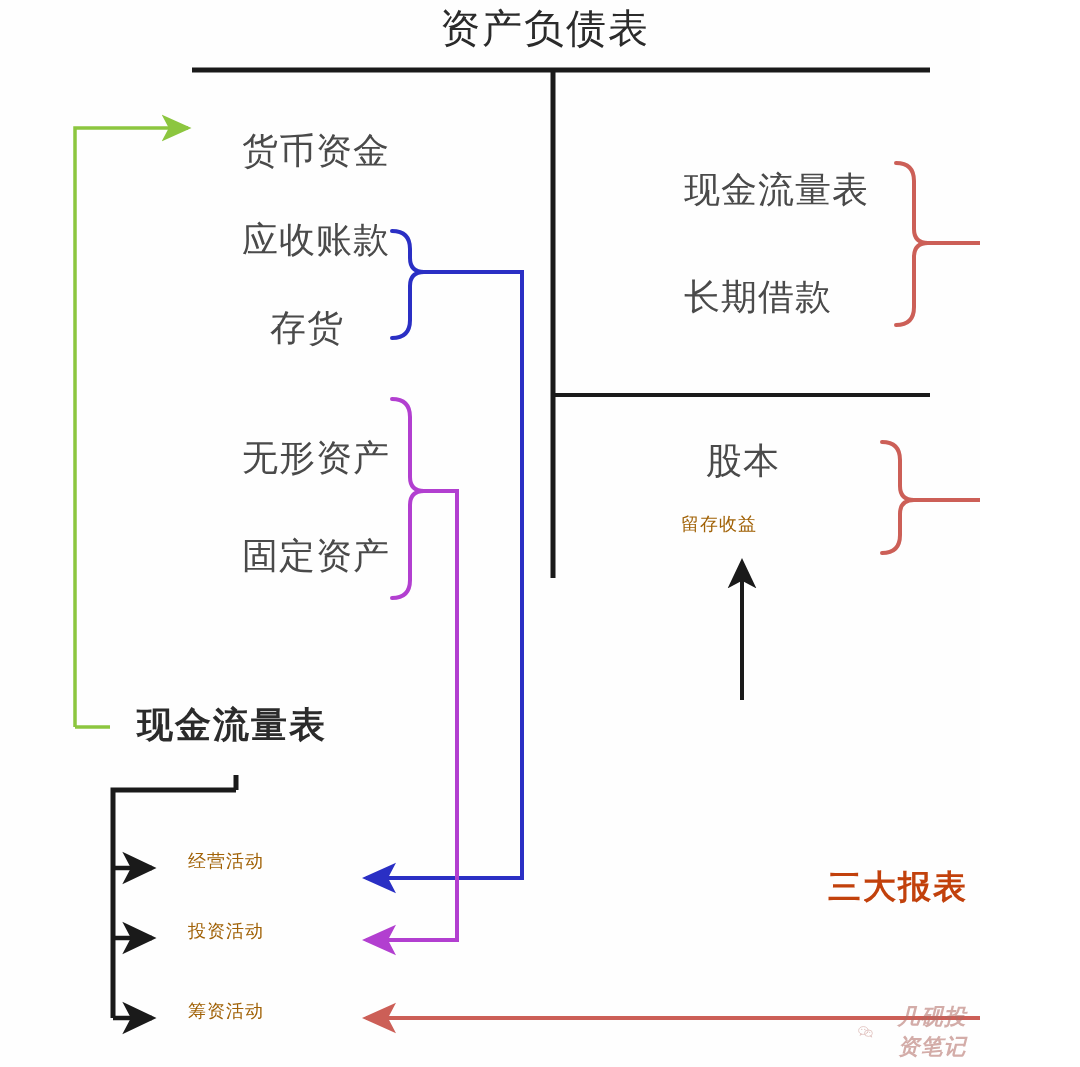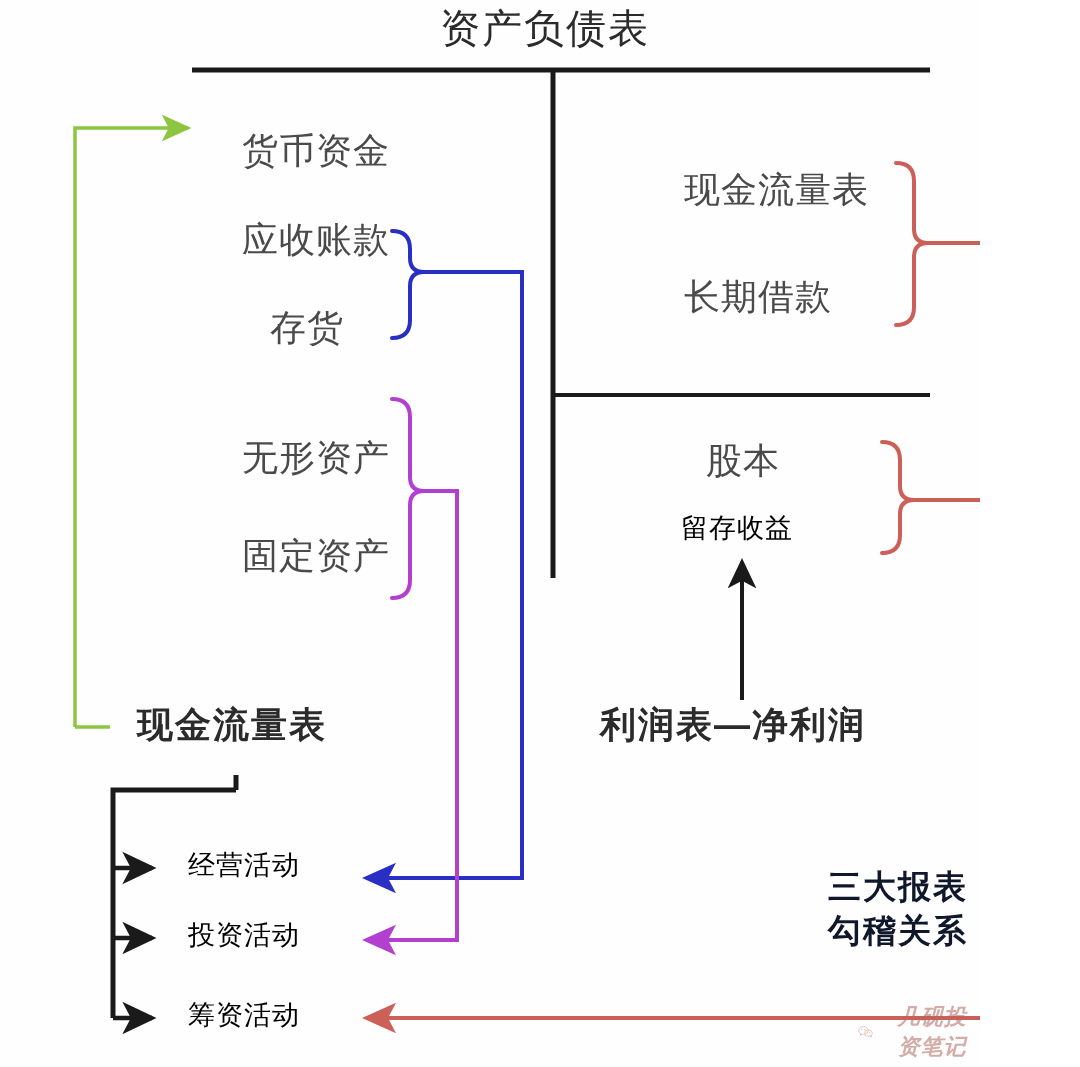--- a/index.html
+++ b/index.html
@@ -33,34 +33,34 @@
     font-size: 40px;
     color: #2b2b2b;
     letter-spacing: 2px;
   }
   .item {
     font-size: 36px;
     color: #4a4a4a;
     letter-spacing: 1px;
   }
   .item-sm {
-    font-size: 27px;
-    color: #000000;
+    font-size: 18px;
+    color: #a16207;
     letter-spacing: 1px;
   }
   .stmt-title {
     font-size: 36px;
     font-weight: bold;
     color: #2b2b2b;
     letter-spacing: 2px;
   }
   .badge {
     font-size: 33px;
     font-weight: bold;
-    color: #0f172a;
+    color: #c2410c;
     letter-spacing: 2px;
     line-height: 1.18;
   }
   .watermark {
     position: absolute;
     display: flex;
     align-items: center;
     gap: 6px;
     opacity: 0.55;
   }
@@ -160,24 +160,22 @@
   <div class="lbl item" style="left:684px; top:271px;margin-top:8px;">长期借款</div>
 
   <div class="lbl item" style="left:706px; top:443px;">股本</div>
   <div class="lbl item-sm" style="left:681px; top:515px;">留存收益</div>
 
   <div class="lbl stmt-title" style="left:137px; top:707px;">现金流量表</div>
   <div class="lbl item-sm" style="left:188px; top:852px;">经营活动</div>
   <div class="lbl item-sm" style="left:188px; top:922px;">投资活动</div>
   <div class="lbl item-sm" style="left:188px; top:1002px;">筹资活动</div>
 
-  <div class="lbl stmt-title" style="left:600px; top:707px;">利润表—净利润</div>
 
   <div class="lbl badge" style="left:828px; top:868px;">三大报表</div>
-  <div class="lbl badge" style="left:828px; top:912px;">勾稽关系</div>
 
   <div class="watermark" style="left:858px; top:1002px;gap:24px;">
     <svg width="26" height="22" viewBox="0 0 26 22">
       <ellipse cx="9" cy="8.5" rx="8" ry="6.6" fill="none" stroke="#c08078" stroke-width="1.2"></ellipse>
       <path d="M5.5,13.6 L3.2,16.6 L6.4,14.9" fill="none" stroke="#c08078" stroke-width="1.2"></path>
       <circle cx="6.3" cy="6.6" r="1.1" fill="#c08078"></circle>
       <circle cx="11.4" cy="6.6" r="1.1" fill="#c08078"></circle>
       <ellipse cx="17.5" cy="13" rx="6.6" ry="5.4" fill="none" stroke="#c08078" stroke-width="1.2"></ellipse>
       <path d="M21.2,17 L23.3,19.6 L20.6,18.2" fill="none" stroke="#c08078" stroke-width="1.2"></path>
       <circle cx="15.4" cy="11.6" r="0.9" fill="#c08078"></circle>

